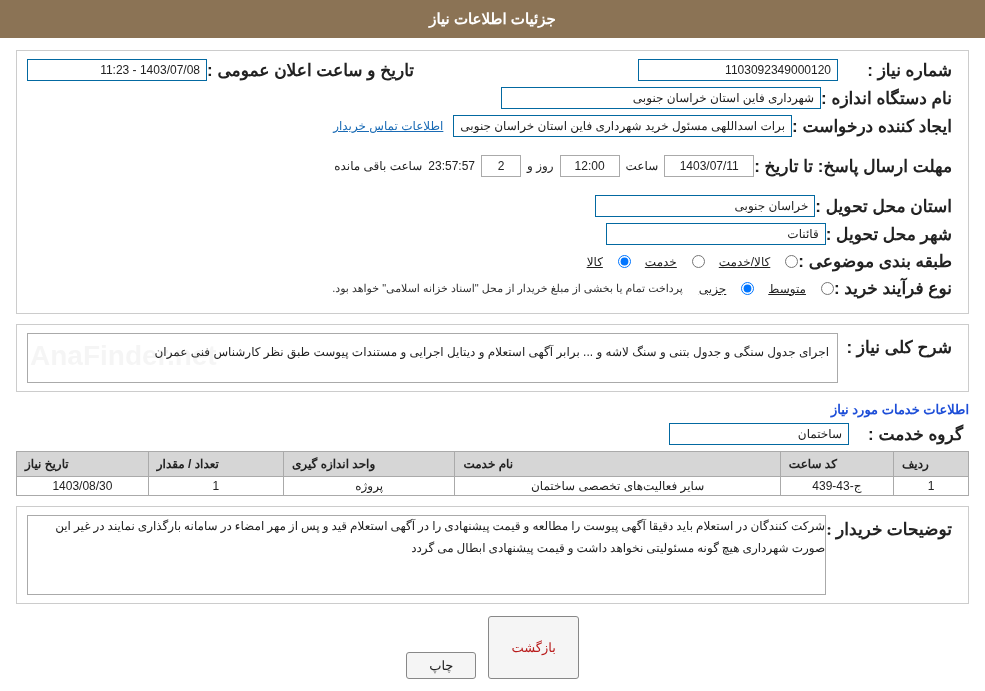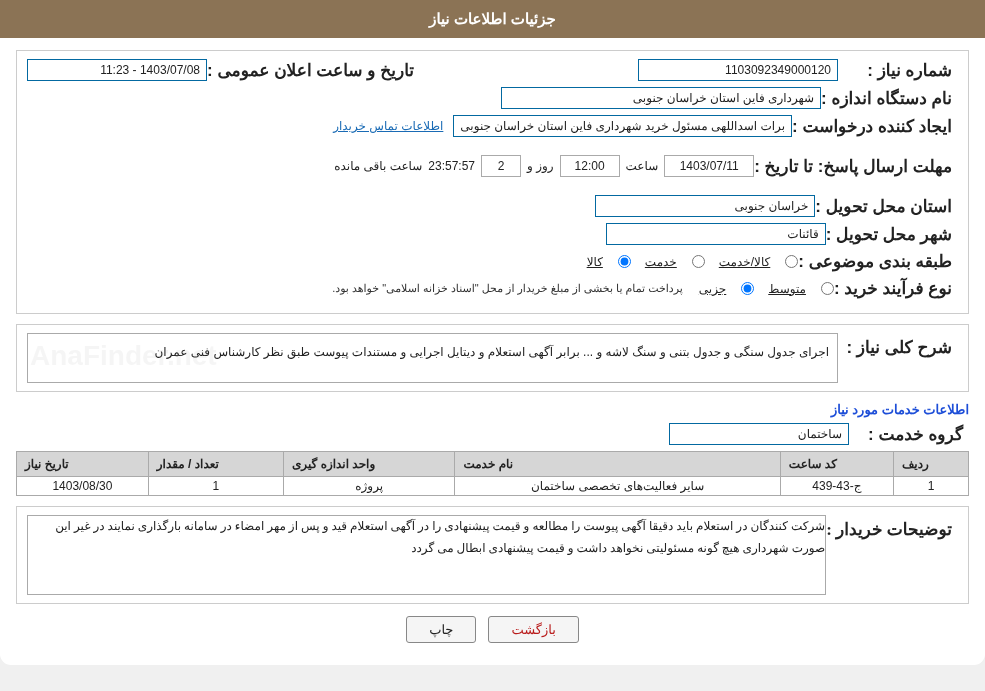--- a/index.html
+++ b/index.html
@@ -152,20 +152,21 @@
       border-radius: 3px;
       font-family: Tahoma, Arial, sans-serif;
     }
     .btn-back {
       background: #f5f5f5;
       color: #b91c1c;
     }
     .btn-print {
       background: #f5f5f5;
       color: #222;
+      margin-top: 36px;
     }
     .watermark-area {
       position: relative;
     }
   </style>
 </head>
 <body>
 
 <div class="page-wrapper">
 

